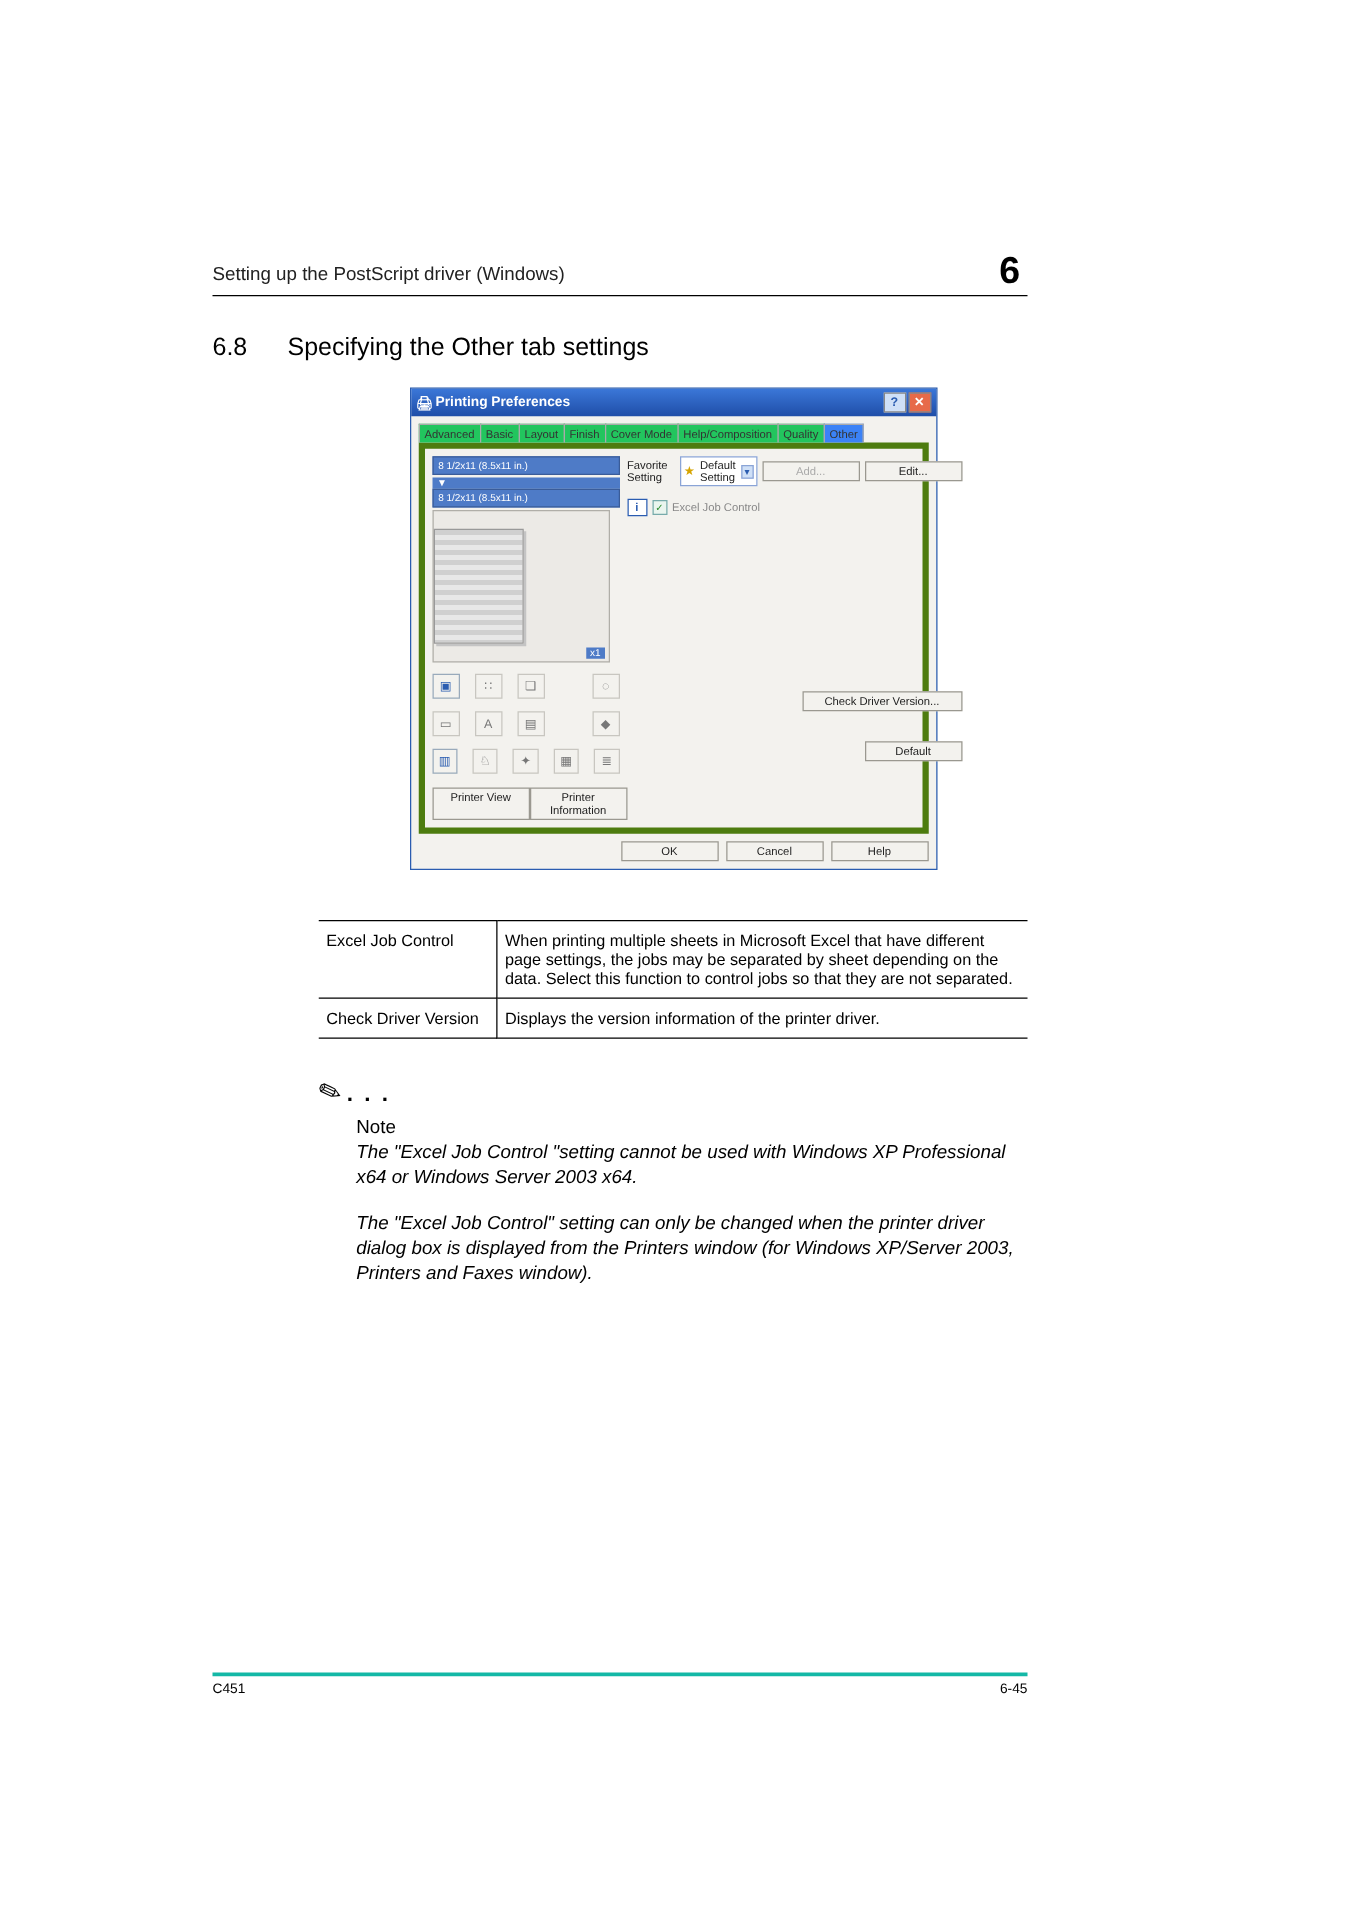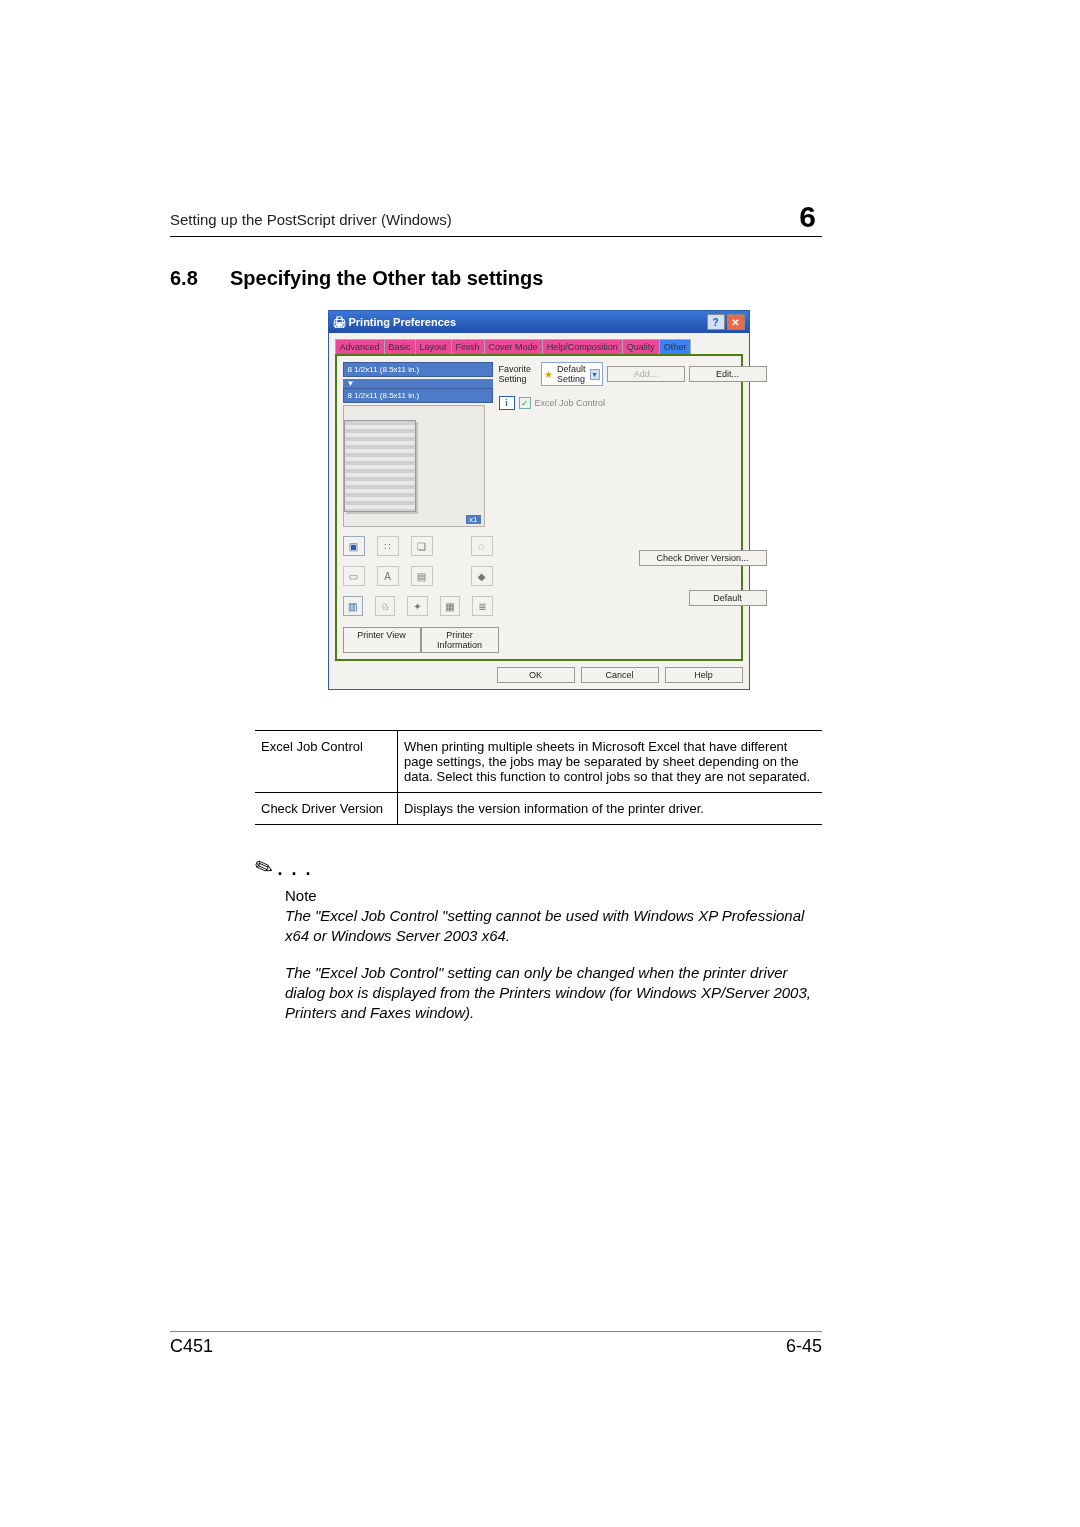--- a/index.html
+++ b/index.html
@@ -31,21 +31,21 @@
     padding-bottom: 6px;
   }
   .chapter-box {
     font-size: 30px;
     font-weight: bold;
     background: #fff;
     padding: 0 6px;
   }
   .section-heading {
     font-size: 20px;
-    font-weight: bold;
+    font-weight: normal;
     margin-bottom: 20px;
   }
   .section-num { display: inline-block; width: 60px; }
   .dialog {
     width: 420px;
     margin: 0 auto 40px auto;
     border: 1px solid #2a5cb0;
     background: #f3f2ee;
     font-family: Tahoma, Arial, sans-serif;
     font-size: 10px;
@@ -78,31 +78,31 @@
     display: flex;
     padding: 6px 6px 0 6px;
     font-size: 9px;
     color: #333;
   }
   .tab {
     border: 1px solid #aaa;
     border-bottom: none;
     padding: 2px 4px;
     margin-right: -1px;
-    background: #ec4899;
+    background: #22c55e;
     white-space: nowrap;
   }
   .tab.active {
     background: #3b82f6;
     position: relative;
     z-index: 2;
   }
   .tab-body {
     margin: 0 6px 6px 6px;
-    border: 2px solid #4d7c0f;
+    border: 5px solid #4d7c0f;
     background: #f3f2ee;
     padding: 6px;
     display: flex;
   }
   .left-pane { width: 150px; }
   .right-pane { flex: 1; padding-left: 6px; }
   .size-badge {
     background: #4e7bc7;
     color: #fff;
     font-size: 8px;
@@ -202,24 +202,24 @@
   .note-body{
     font-style: italic;
     margin: 0 0 16px 30px;
     font-size: 15px;
     line-height: 1.35;
   }
   .footer-row{
     position:absolute;
     bottom:170px;
     left:170px; right:170px;
-    border-top:1px solid #14b8a6;
+    border-top:3px solid #14b8a6;
     display:flex; justify-content:space-between;
     padding-top:4px;
-    font-size:18px;
+    font-size:11px;
   }
 </style>
 </head>
 <body>
 
 <div class="page">
 
   <div class="header-row">
     <div class="header-text">Setting up the PostScript driver (Windows)</div>
     <div class="chapter-box">6</div>

